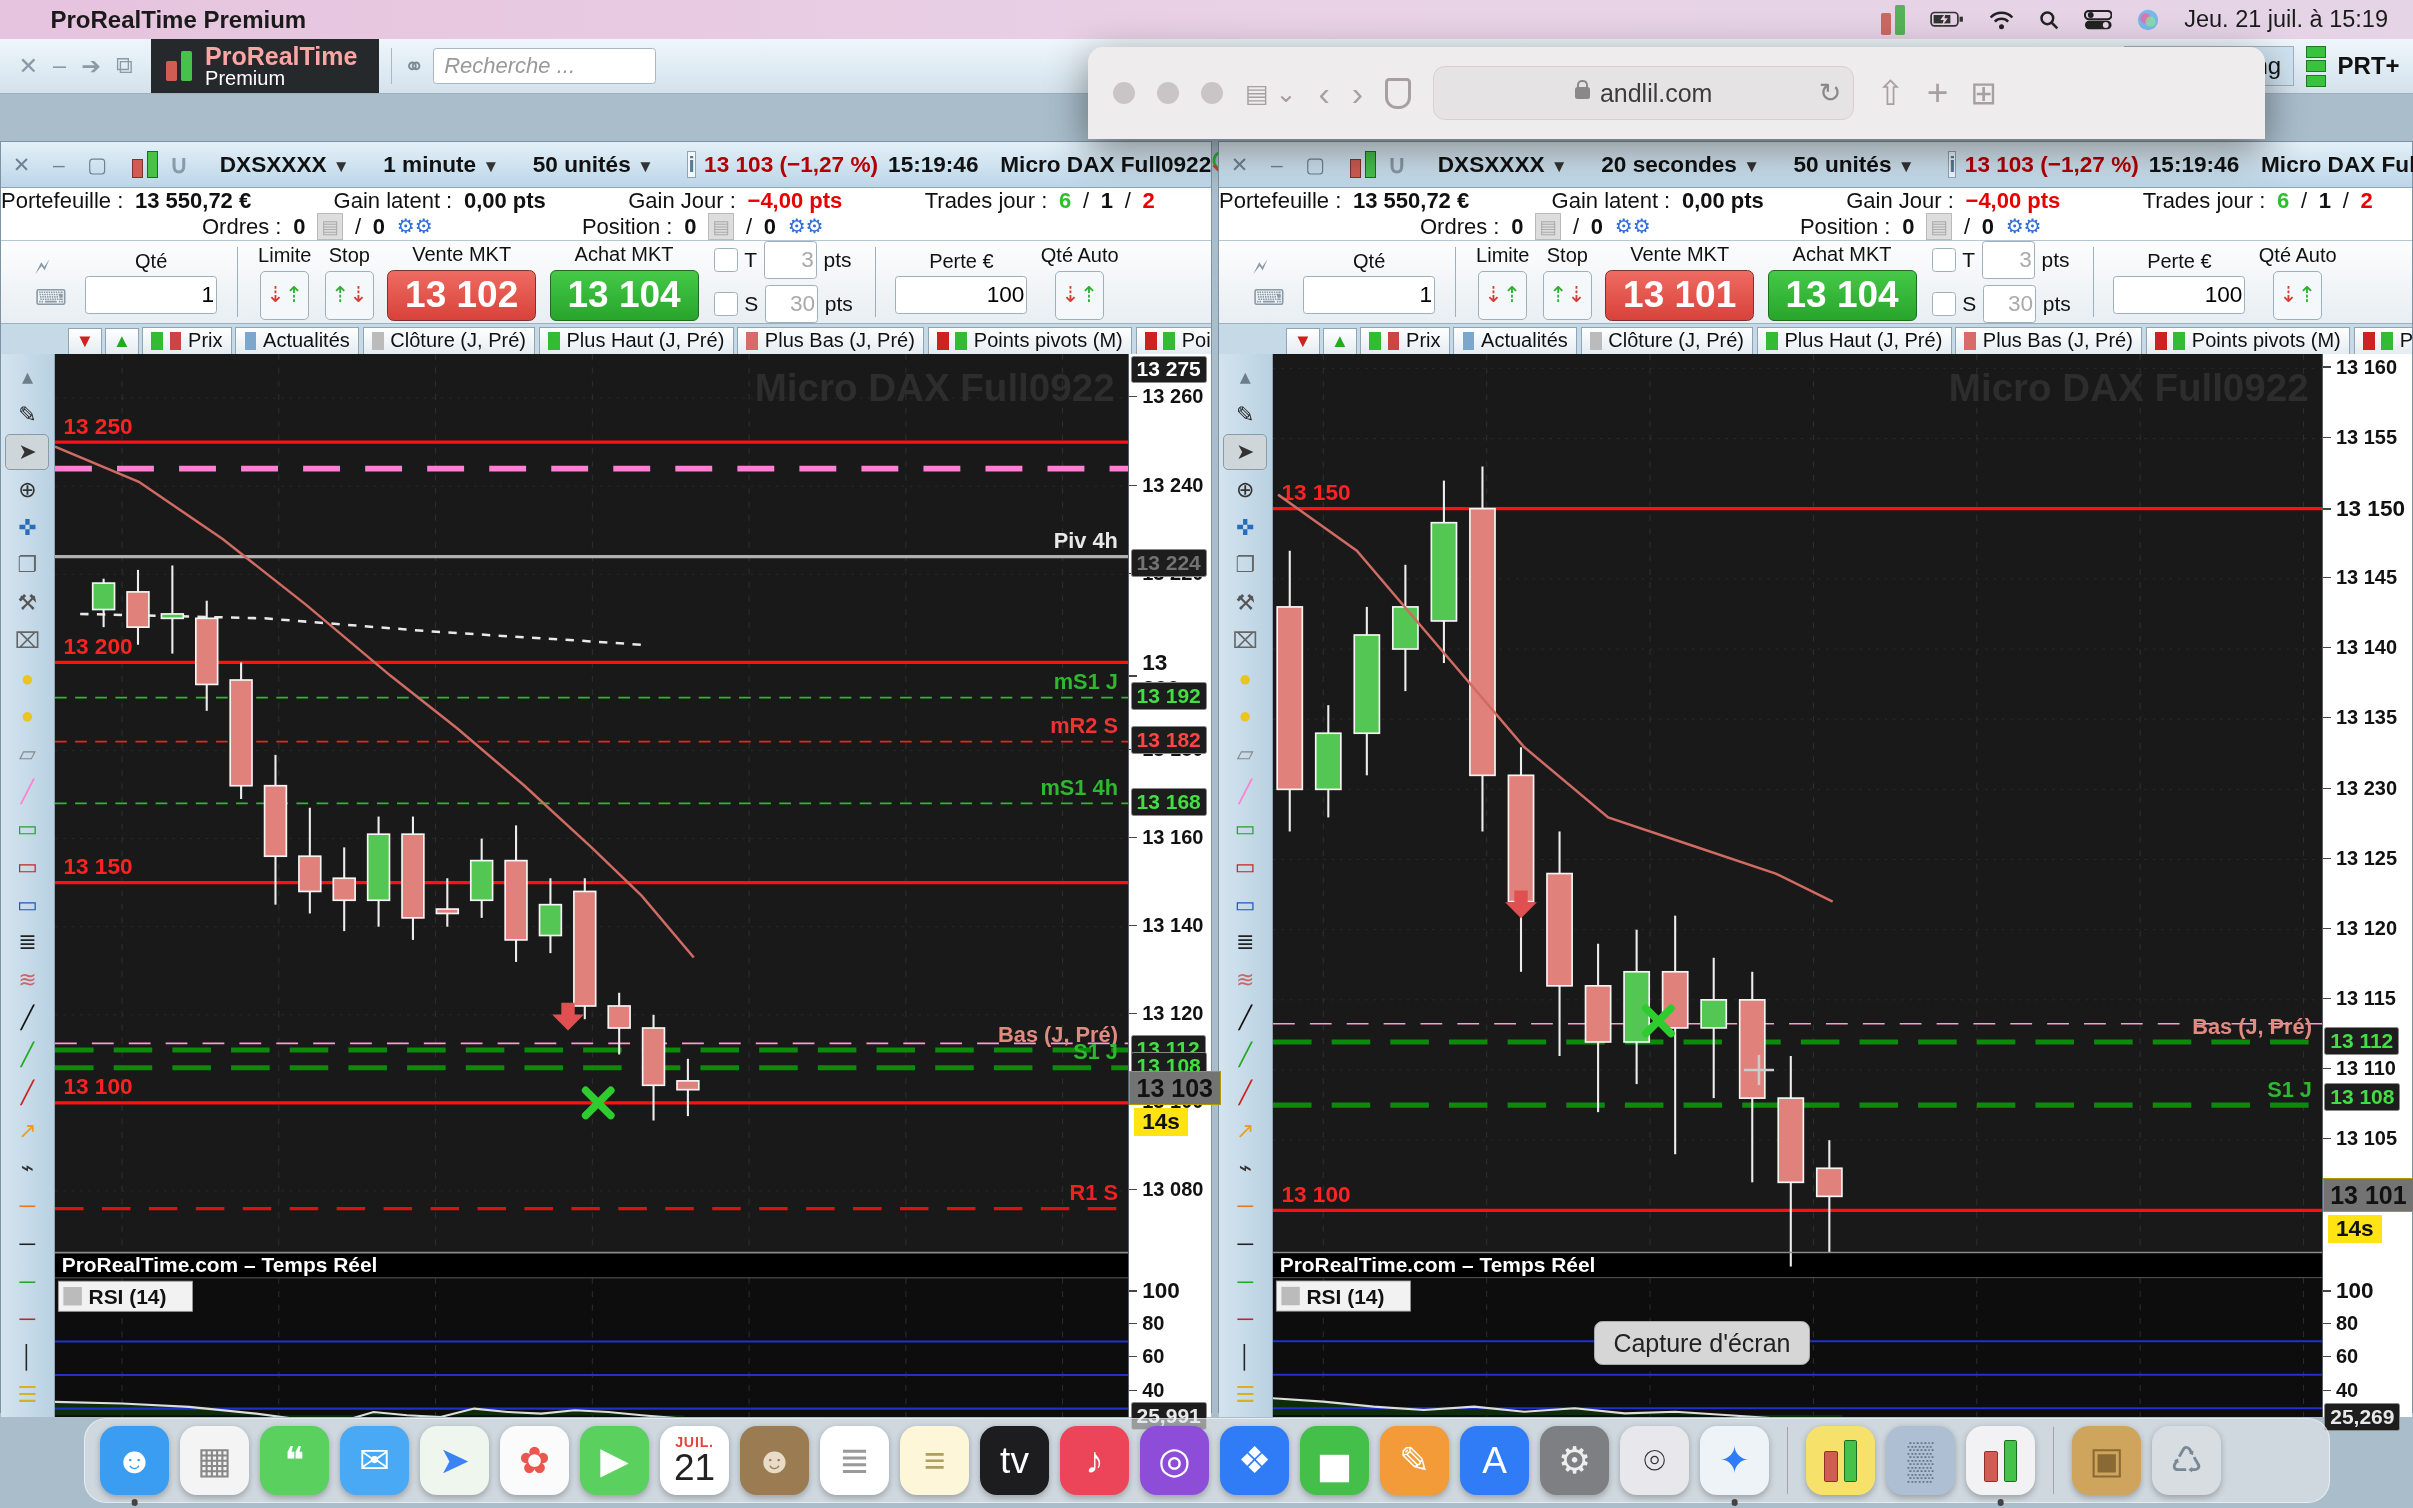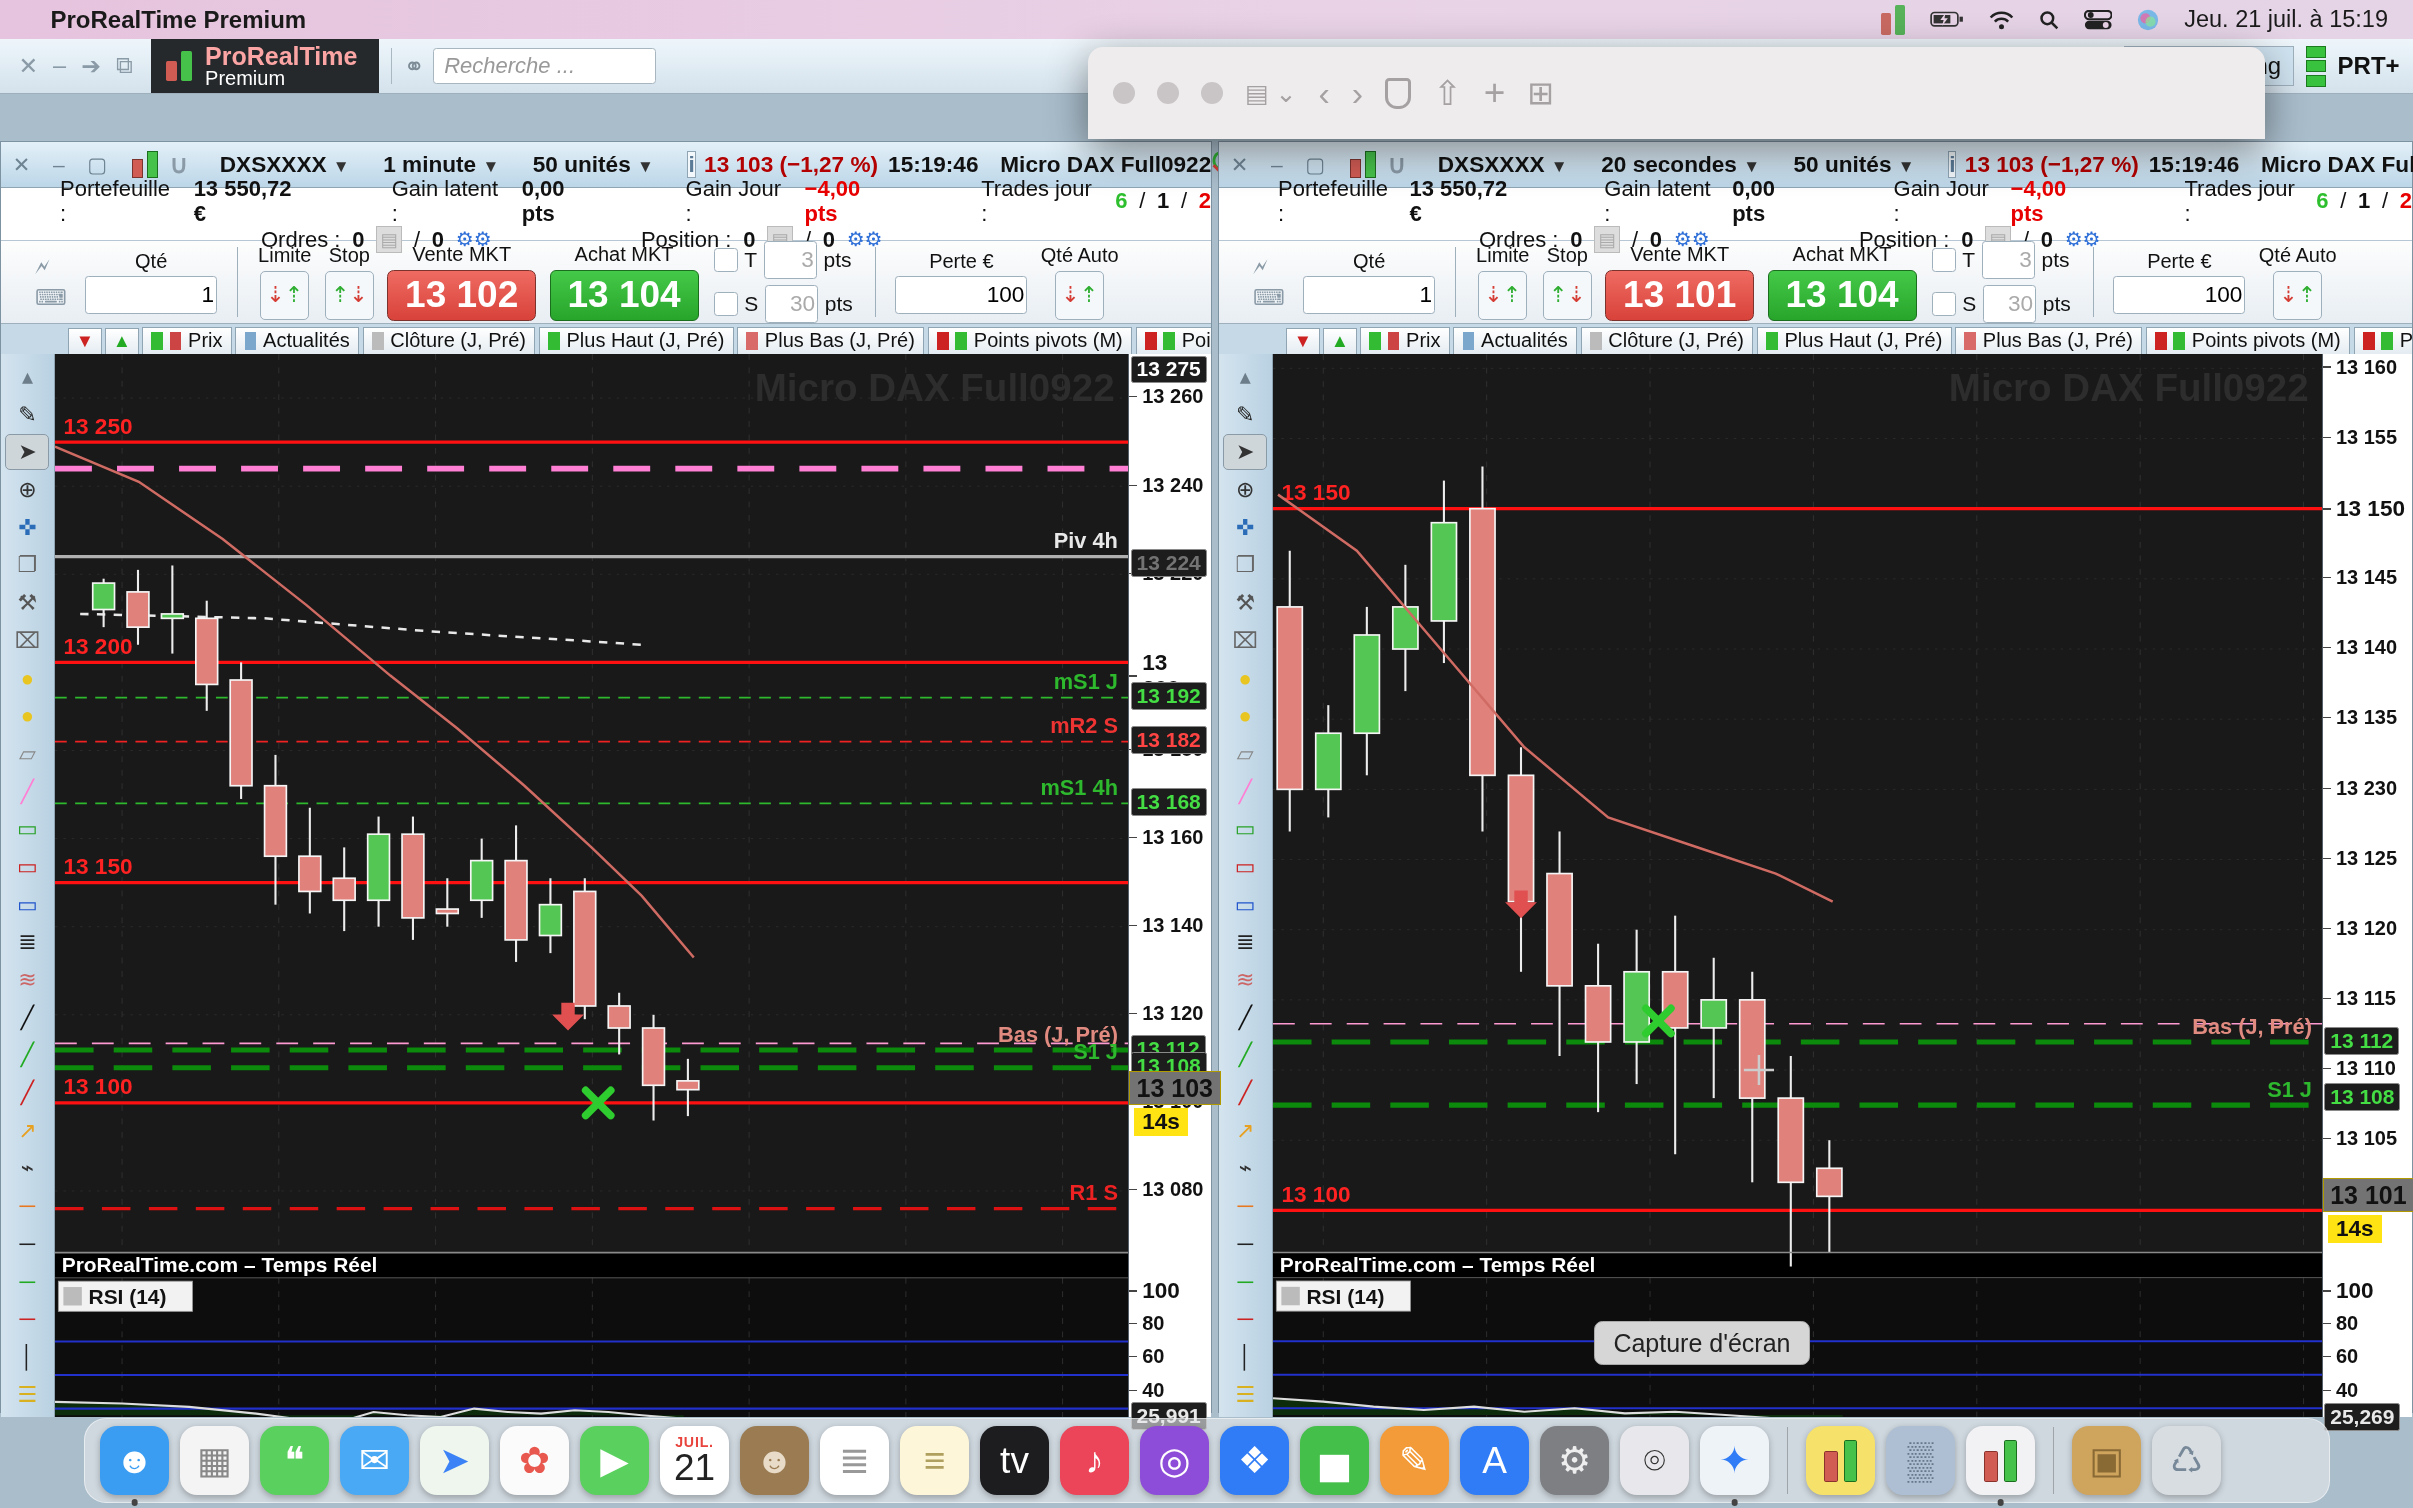--- a/index.html
+++ b/index.html
@@ -53,21 +53,21 @@
   .tbar .magnet{color:#8a9aa6;font-size:25px;font-weight:bold;margin:0 6.7px;}
   .tbar .dd{font-weight:bold;padding:0 8.4px;white-space:nowrap;}
   .tbar .dd .car{font-size:17px;color:#333;}
   .tbar .info-i{display:inline-block;width:25px;height:25px;border:1.7px solid #8fa5b4;background:#f2f8fc;color:#5a7a96;text-align:center;line-height:25px;font-weight:bold;margin:0 8.4px;}
   .tbar .px{color:#b30000;font-weight:bold;white-space:nowrap;}
   .tbar .tm{font-weight:bold;margin-left:10px;}
   .tbar .gdot{display:inline-block;width:17px;height:17px;border-radius:50%;background:#49a942;margin:0 8.4px 0 13.4px;}
   .tbar .inst{font-weight:bold;white-space:nowrap;}
   .tbar .refresh{margin-left:auto;font-size:34px;line-height:30px;padding-right:8.4px;display:flex;flex-direction:column;}
   .tbar .refresh .g{color:#2fae32;} .tbar .refresh .r{color:#d43c34;}
-  .pfrow{height:52px;background:#fff;border-bottom:0.8px solid #b6c6d2;font-size:22px;color:#111;display:flex;flex-direction:column;justify-content:center;padding-left:59px;}
+  .pfrow{height:52px;background:#fff;border-bottom:0.8px solid #b6c6d2;font-size:22px;color:#111;display:flex;flex-direction:column;justify-content:center;}
   .pfrow .l{display:flex;gap:11.7px;align-items:center;line-height:25px;}
   .pfrow b{font-weight:bold;}
   .red{color:#e80000;} .grn{color:#2ebf2e;}
   .pfrow .gap{width:59px;} .pfrow .gap2{width:126px;}
   .gear{color:#2f6fd8;font-size:20px;} .boxic{color:#aaa;font-size:18.4px;background:#ddd;border:0.8px solid #bbb;padding:0 3.4px;}
   .ctrl{height:82px;background:linear-gradient(#fdfdfd,#e8eef3);border-bottom:0.8px solid #9fb0bd;display:flex;align-items:center;padding-left:34px;font-size:21px;color:#111;}
   .ctrl .colicons{display:flex;flex-direction:column;gap:5px;margin-right:11.7px;color:#8a9aa6;font-size:22px;}
   .ctrl .fld{display:flex;flex-direction:column;align-items:center;margin:0 6.7px;}
   .ctrl .fld .lab{font-size:20px;margin-bottom:3.4px;white-space:nowrap;}
   .ctrl input{font-size:22.6px;text-align:right;border:0.8px solid #9fb0bd;border-radius:3.4px;height:34px;font-family:inherit;}
@@ -187,20 +187,25 @@
   </div>
 
   <div id="safari">
     <span class="dot"></span>
     <span class="dot"></span>
     <span class="dot"></span>
     <span class="small">▤ ⌄</span>
     <span class="nav">‹</span>
     <span class="nav">›</span>
     <span class="shield"></span>
+    <span id="urlpill">
+      <span class="lock"></span>
+      <span>andlil.com</span>
+      <span class="reload">↻</span>
+    </span>
     <span class="small" style="font-size:34px;">⇧</span>
     <span class="small" style="font-size:37px;">+</span>
     <span class="small" style="font-size:32px;">⊞</span>
   </div>
 
   <div class="panel" id="panel0" style="left:0px;width:1212px;">
     <div class="tbar">
       <span class="wb">✕ ‒ ▢</span>
       <span class="ic-candle">
           <i></i>

